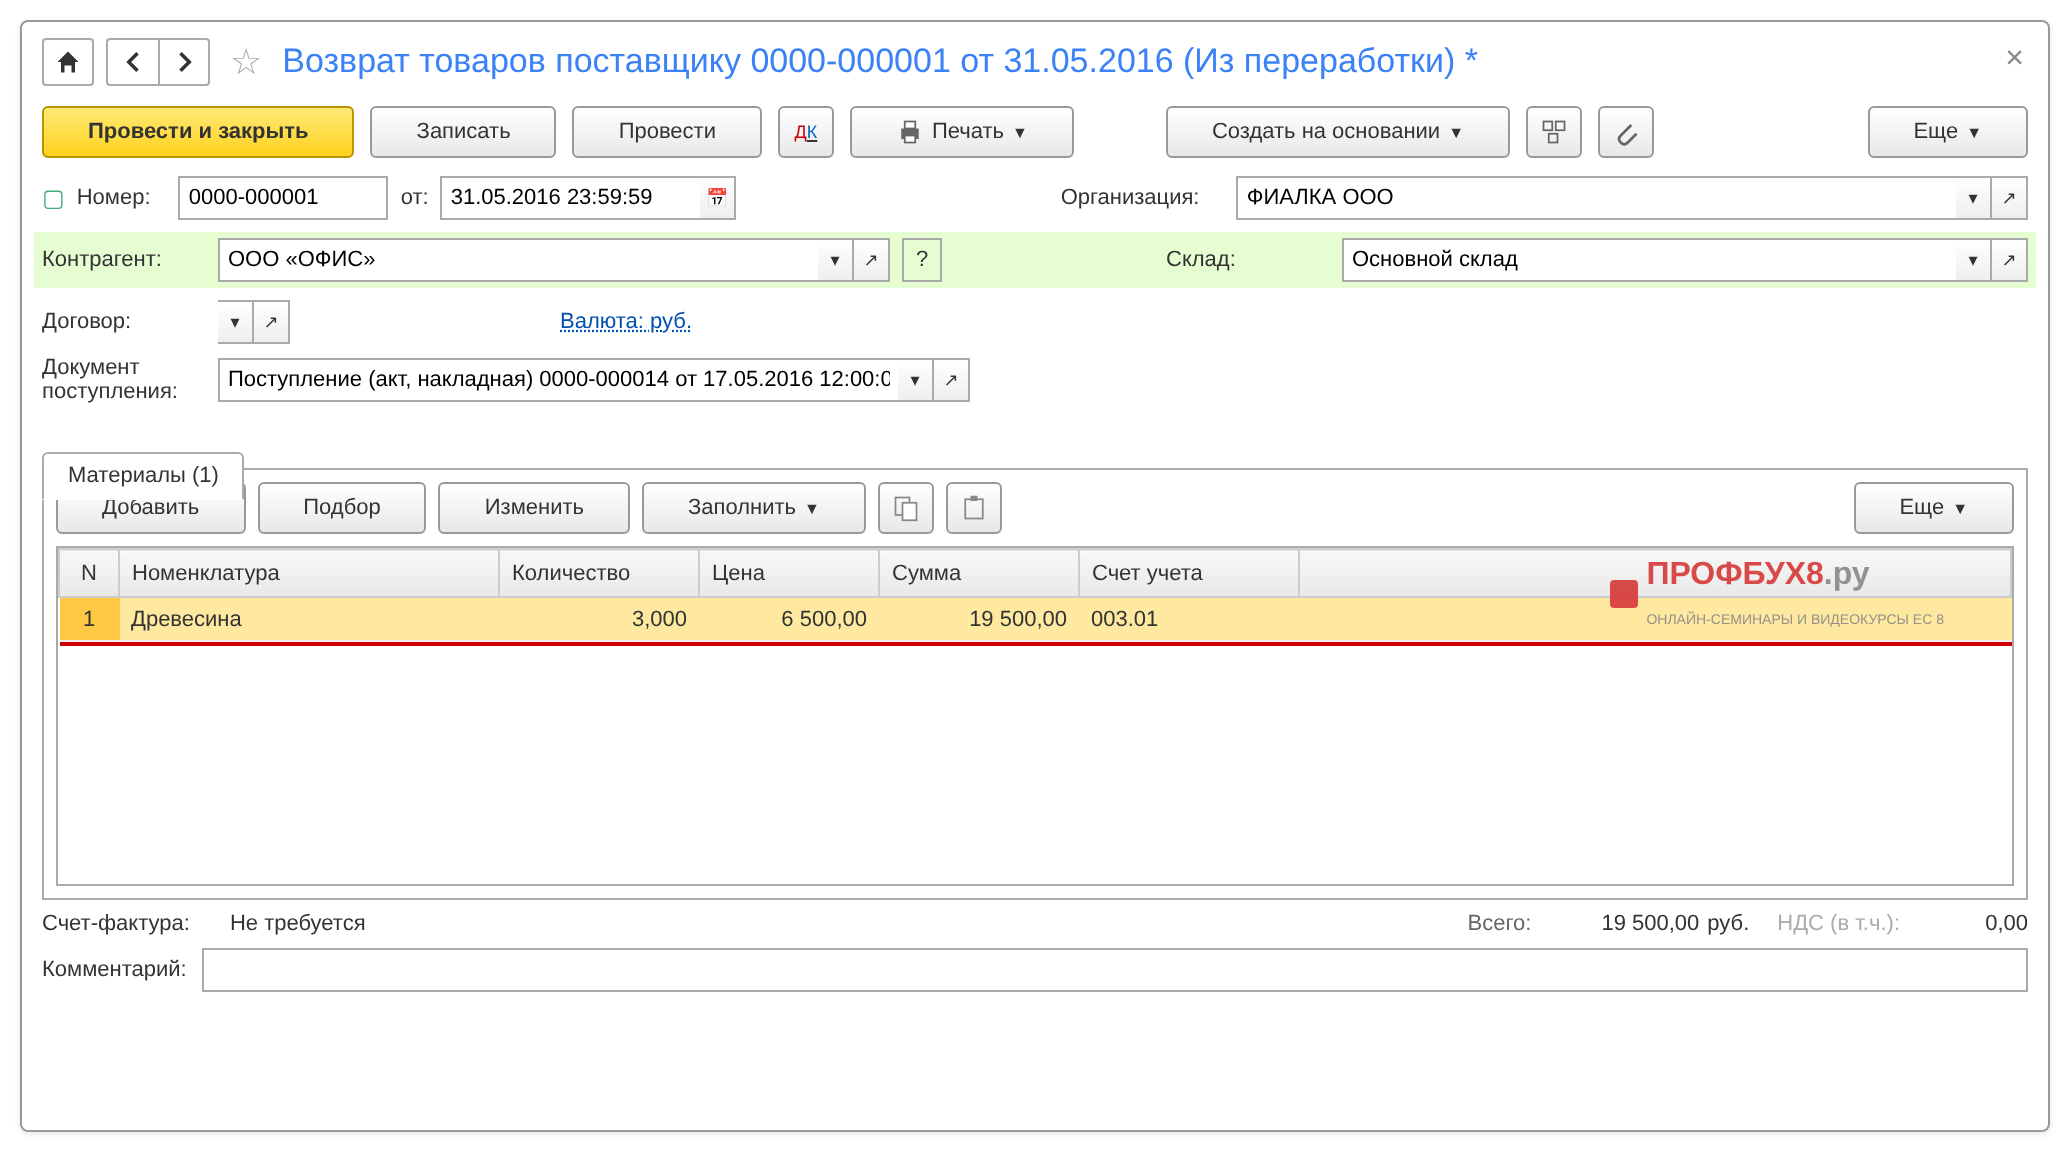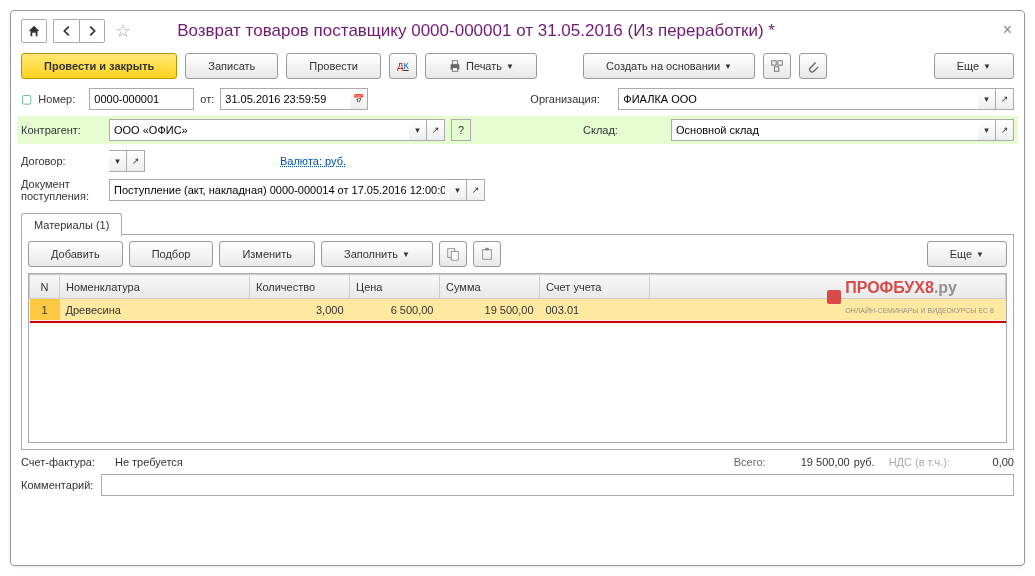--- a/index.html
+++ b/index.html
@@ -4,51 +4,51 @@
 <style>
 * { box-sizing: border-box; margin: 0; padding: 0; font-family: Arial, sans-serif; }
 body { background: #fff; font-size: 11px; color: #333; padding: 10px; }
 .window { border: 1px solid #999; border-radius: 4px; padding: 8px 10px; width: 1015px; height: 556px; position: relative; box-shadow: 0 1px 3px rgba(0,0,0,0.1); }
 .titlebar { display: flex; align-items: center; gap: 6px; margin-bottom: 10px; }
 .nav-btn { border: 1px solid #aaa; background: #fff; width: 26px; height: 24px; display: inline-flex; align-items: center; justify-content: center; cursor: pointer; border-radius: 2px; }
 .nav-group { display: flex; }
 .nav-group .nav-btn:first-child { border-radius: 2px 0 0 2px; border-right: none; }
 .nav-group .nav-btn:last-child { border-radius: 0 2px 2px 0; }
 .star { font-size: 18px; color: #aaa; cursor: pointer; margin: 0 4px; }
-.title { font-size: 17px; font-weight: normal; color: #701a75; margin-left: 36px; }
+.title { font-size: 17px; font-weight: normal; color: #3b82f6; }
 .close-x { position: absolute; right: 12px; top: 10px; font-size: 16px; color: #888; cursor: pointer; }
 .toolbar { display: flex; align-items: center; gap: 8px; margin-bottom: 8px; }
 .btn { border: 1px solid #999; background: linear-gradient(#fff,#e8e8e8); height: 26px; padding: 0 22px; display: inline-flex; align-items: center; cursor: pointer; border-radius: 3px; font-size: 11px; gap: 4px; }
 .btn-primary { background: linear-gradient(#ffe975,#ffd21f); border-color: #b89400; font-weight: bold; }
 .btn-icon { width: 28px; padding: 0; justify-content: center; }
 .btn .caret { font-size: 8px; color: #333; }
 .form-row { display: flex; align-items: center; margin-bottom: 5px; gap: 6px; min-height: 24px; }
 .form-label { width: 82px; font-size: 11px; color: #333; }
 .form-label-wide { width: 82px; }
 .input { border: 1px solid #aaa; height: 22px; padding: 0 4px; font-size: 11px; background: #fff; }
 .input-combo { display: flex; }
 .input-combo .input { border-right: none; }
 .input-combo .mini-btn { border: 1px solid #aaa; border-left: none; width: 18px; height: 22px; background: linear-gradient(#fff,#eee); display: flex; align-items: center; justify-content: center; cursor: pointer; font-size: 9px; }
 .hl-row { background: #e6fcd1; padding: 3px 4px; margin: 0 -4px 5px -4px; }
 .link { color: #0050b0; text-decoration: underline dotted; cursor: pointer; }
 .tabs { display: flex; border-bottom: 1px solid #aaa; margin-top: 8px; }
-.tab { border: 1px solid #aaa; border-bottom: none; padding: 5px 12px; background: #f5f5f5; cursor: pointer; font-size: 11px; margin-right: 2px; border-radius: 3px 3px 0 0; position: relative; top: 3px; }
+.tab { border: 1px solid #aaa; border-bottom: none; padding: 5px 12px; background: #f5f5f5; cursor: pointer; font-size: 11px; margin-right: 2px; border-radius: 3px 3px 0 0; position: relative; top: 16px; }
 .tab.active { background: #fff; border-bottom: 1px solid #fff; }
 .tab-content { border: 1px solid #aaa; border-top: none; padding: 6px; }
 .sub-toolbar { display: flex; align-items: center; gap: 6px; margin-bottom: 6px; text-align: right; }
 .table-wrap { border: 1px solid #aaa; height: 170px; position: relative; overflow: hidden; }
 table { width: 100%; border-collapse: collapse; font-size: 11px; }
 th { background: linear-gradient(#f8f8f8,#e8e8e8); border: 1px solid #ccc; padding: 4px 6px; text-align: left; font-weight: normal; height: 24px; }
 td { border-bottom: 1px solid #eee; padding: 4px 6px; height: 22px; }
 tr.selected { background: #ffe9a0; }
 tr.selected td:first-child { background: #ffc843; text-align: center; }
 .footer-row { display: flex; align-items: center; margin-top: 6px; gap: 8px; font-size: 11px; }
 .total-box { margin-left: auto; display: flex; align-items: center; gap: 4px; }
 .total-box .lbl { color: #666; }
-.watermark { position: absolute; right: 12px; bottom: 128px; font-size: 16px; font-weight: bold; color: #d63838; opacity: 0.9; display: flex; align-items: center; gap: 4px; }
+.watermark { position: absolute; right: 34px; bottom: 128px; font-size: 16px; font-weight: bold; color: #d63838; opacity: 0.9; display: flex; align-items: center; gap: 4px; }
 .watermark .sq { width: 14px; height: 14px; background: #d63838; border-radius: 2px; }
 .watermark .sub { font-size: 7px; color: #888; font-weight: normal; margin-top: 10px; }
 .spacer { flex: 1; }
 .redline { height: 2px; background: #d40000; }
 .icon-svg { width: 14px; height: 14px; }
 .sm-icon { font-size: 12px; color: #4a7; }
 .col-n { width: 30px; text-align: center; }
 .col-name { width: 190px; }
 .col-qty { width: 100px; text-align: right;}
 .col-price { width: 90px; text-align: right;}

